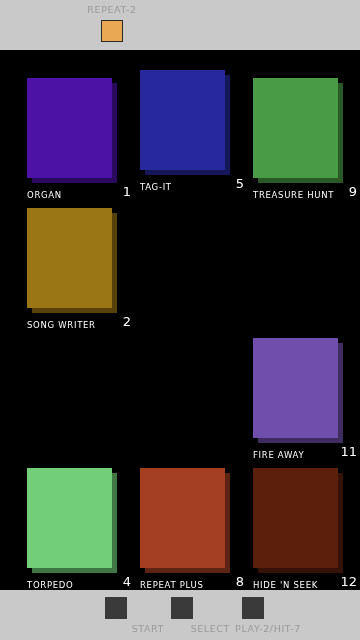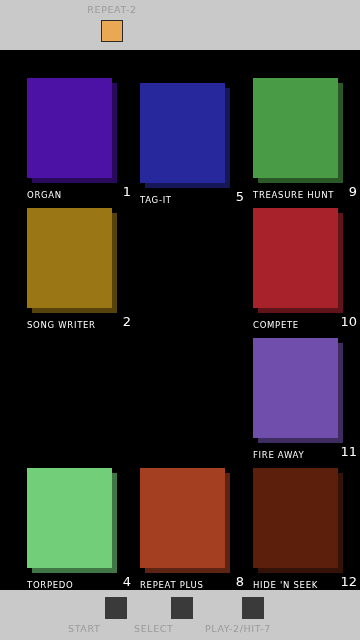--- a/index.html
+++ b/index.html
@@ -48,21 +48,21 @@
 
   
   #bottom-bar {
     position:absolute; left:0; top:590px;
     width:360px; height:50px;
     background:#c9c9c9;
   }
   .bb-group {
     position:absolute;
     top:7px;
-    text-align:left;
+    text-align:right;
     width:96px;
   }
   #bb-group-start  { left:68px; }
   #bb-group-select { left:134px; }
   #bb-group-play   { left:205px; }
   .bb-btn {
     display:block;
     width:22px; height:22px;
     margin:0 auto;
     background:#3a3a3a;
@@ -159,21 +159,21 @@
         </div>
       </div>
       <div class="tile" style="left: 27px; top: 418px; padding-left: 16px;">
         <div class="tile-shadow" style="background: rgb(65, 118, 69);"></div>
         <div class="tile-face" style="background: rgb(114, 206, 120);"></div>
         <div class="tile-caption">
           <span class="tile-name">TORPEDO</span>
           <span class="tile-num">4</span>
         </div>
       </div>
-      <div class="tile" style="left: 140px; top: 33px;">
+      <div class="tile" style="left: 140px; top: 20px;">
         <div class="tile-shadow" style="background: rgb(22, 23, 88);"></div>
         <div class="tile-face" style="background: rgb(39, 40, 156);"></div>
         <div class="tile-caption">
           <span class="tile-name">TAG-IT</span>
           <span class="tile-num">5</span>
         </div>
       </div>
       <div class="tile" style="left: 140px; top: 418px;">
         <div class="tile-shadow" style="background: rgb(94, 36, 19);"></div>
         <div class="tile-face" style="background: rgb(165, 63, 33);"></div>
@@ -183,28 +183,20 @@
         </div>
       </div>
       <div class="tile" style="left: 253px; top: 28px;">
         <div class="tile-shadow" style="background: rgb(42, 89, 39);"></div>
         <div class="tile-face" style="background: rgb(74, 155, 69);"></div>
         <div class="tile-caption">
           <span class="tile-name">TREASURE HUNT</span>
           <span class="tile-num">9</span>
         </div>
       </div>
-      <div class="tile" style="left: 253px; top: 158px;">
-        <div class="tile-shadow" style="background: rgb(96, 19, 25);"></div>
-        <div class="tile-face" style="background: rgb(168, 34, 44);"></div>
-        <div class="tile-caption">
-          <span class="tile-name">COMPETE</span>
-          <span class="tile-num">10</span>
-        </div>
-      </div>
       <div class="tile" style="left: 253px; top: 288px;">
         <div class="tile-shadow" style="background: rgb(63, 45, 98);"></div>
         <div class="tile-face" style="background: rgb(111, 79, 171);"></div>
         <div class="tile-caption">
           <span class="tile-name">FIRE AWAY</span>
           <span class="tile-num">11</span>
         </div>
       </div>
       <div class="tile" style="left: 253px; top: 418px;">
         <div class="tile-shadow" style="background: rgb(53, 18, 7);"></div>

